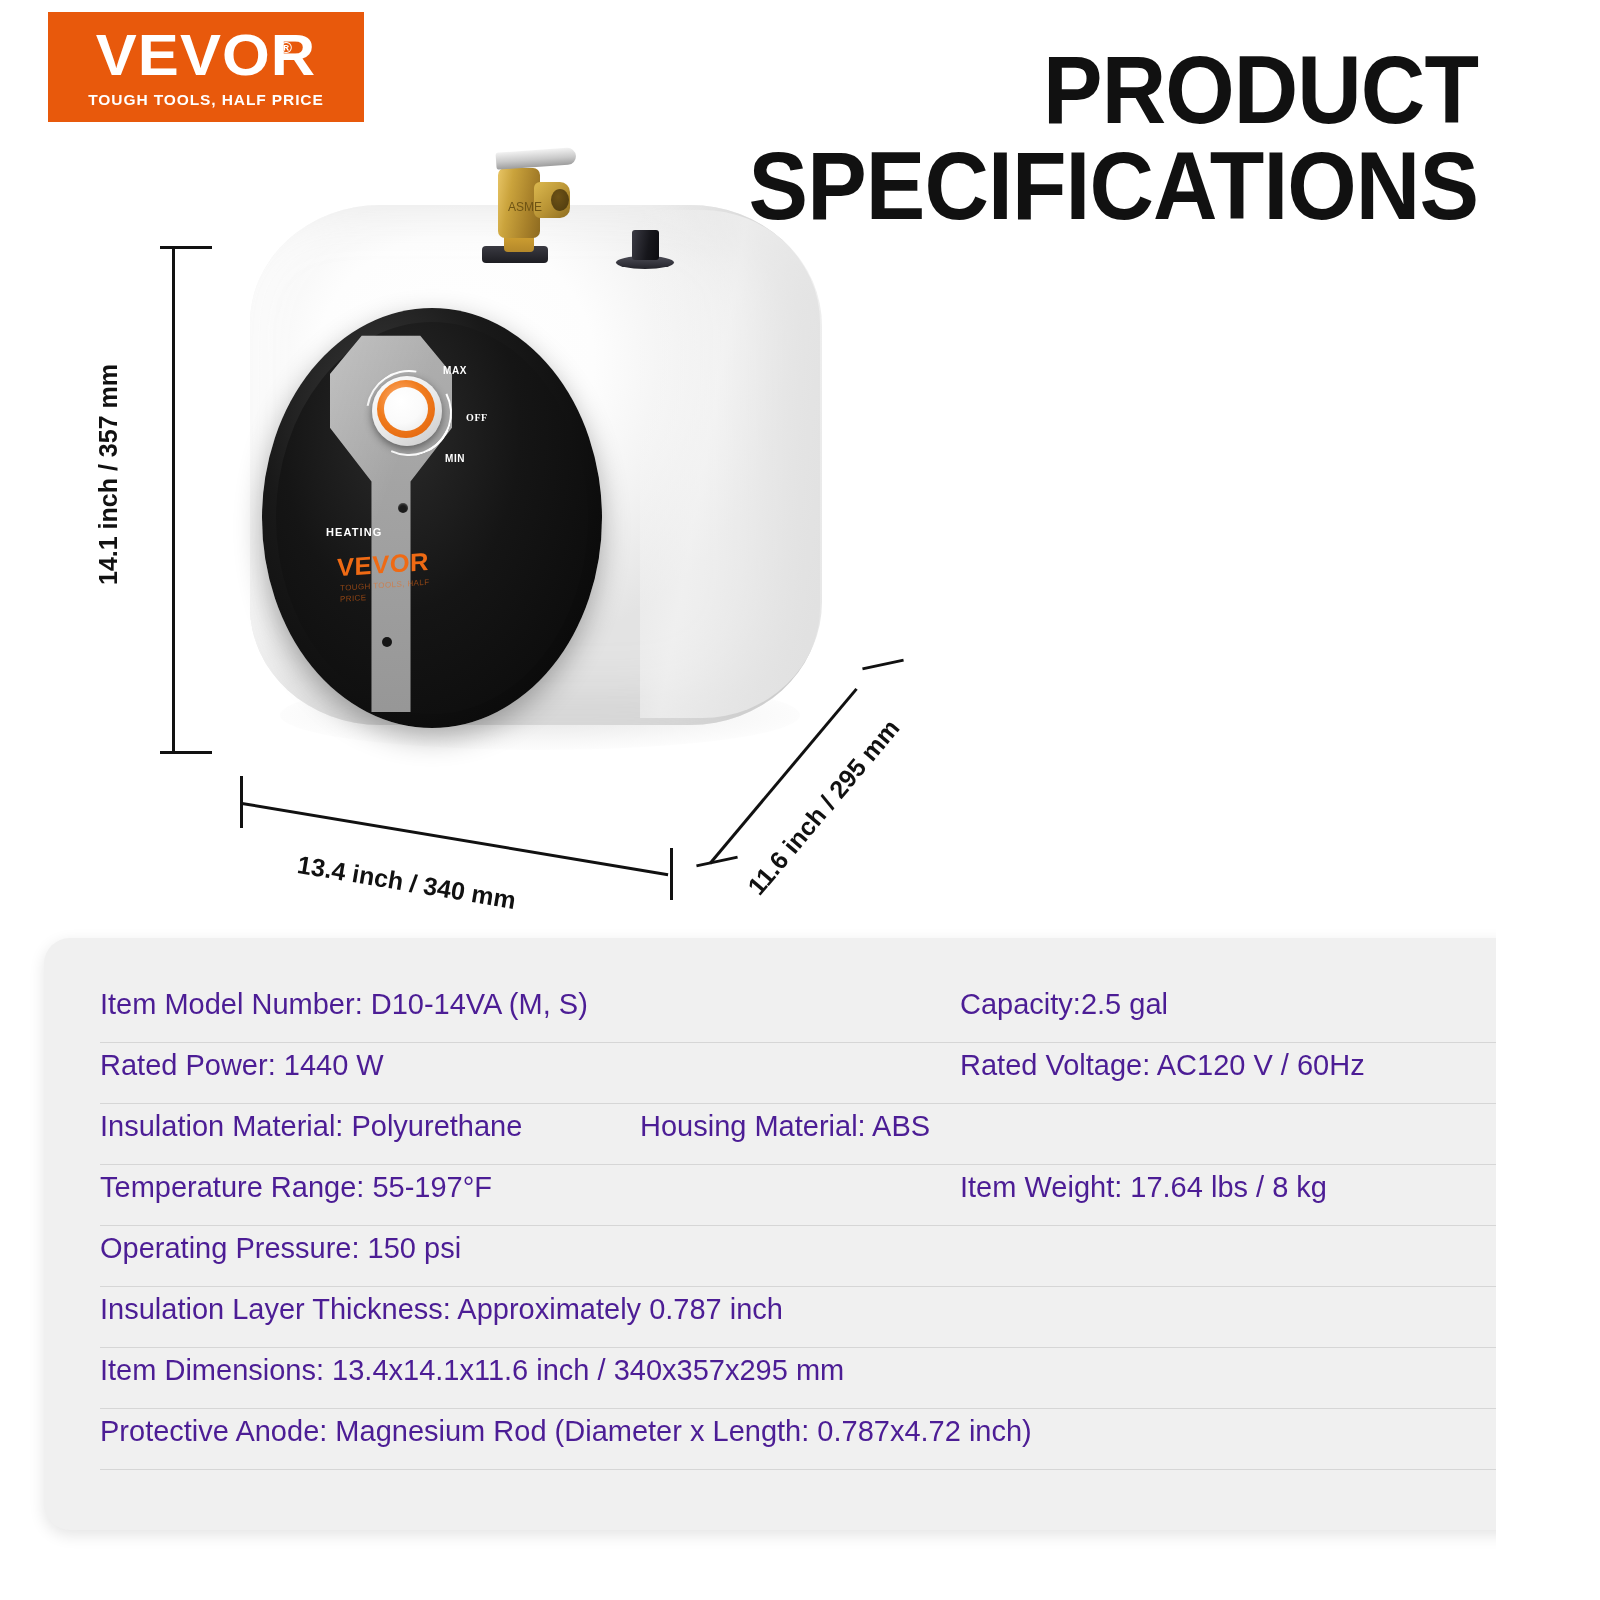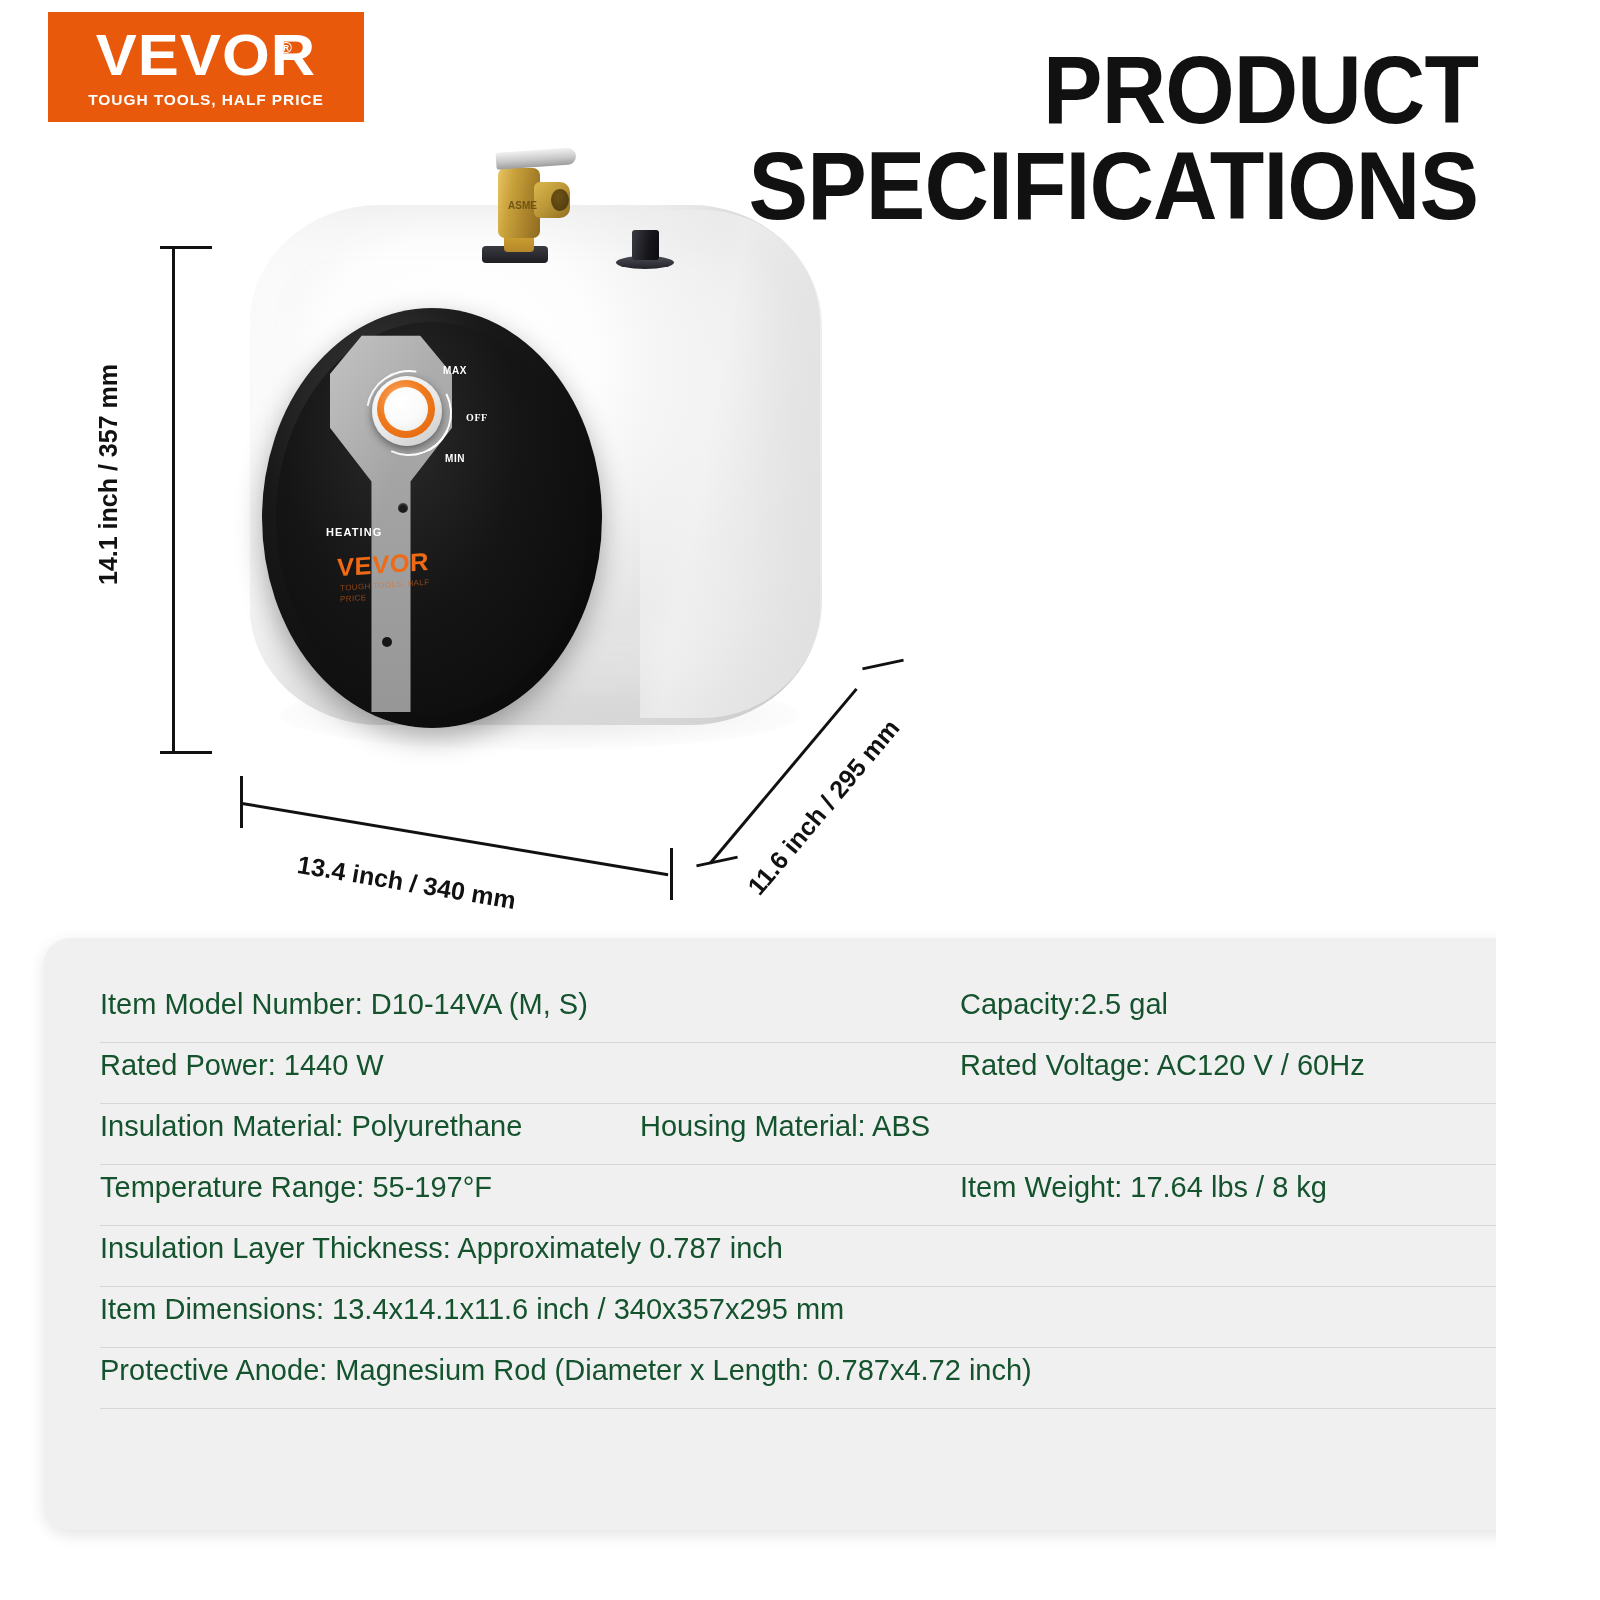--- a/index.html
+++ b/index.html
@@ -286,22 +286,22 @@
     left: 496px; top: 90px;
     width: 80px; height: 17px;
     border-radius: 3px 9px 9px 3px;
     background: linear-gradient(180deg, #f2f2f2 0%, #c9c9c9 55%, #9d9d9d 100%);
     transform: rotate(-4deg);
   }
   #valve-mark {
     position: absolute;
     left: 508px; top: 140px;
     color: #6f5414;
-    font-size: 10px;
-    font-weight: bold;
+    font-size: 12px;
+    font-weight: normal;
     font-family: "Liberation Sans", sans-serif;
   }
 
   
   #top-port-base {
     position: absolute;
     left: 616px; top: 196px;
     width: 58px; height: 13px;
     border-radius: 50%;
     background: linear-gradient(180deg, #4c4c56 0%, #23232a 100%);
@@ -397,21 +397,21 @@
   }
   .spec-row {
     position: relative;
     display: flex;
     align-items: flex-start;
     height: 60px;
     border-bottom: 1.6px solid #d6d6d6;
   }
   .spec-cell {
     font-size: 29px;
-    color: #14532d;
+    color: #4c1d95;
     line-height: 44px;
     white-space: nowrap;
     font-family: "Liberation Sans", sans-serif;
   }
   .spec-cell-left { width: 860px; }
   .spec-cell-right { flex: 1; }
 </style>
 </head>
 <body>
 
@@ -500,20 +500,24 @@
     <div class="spec-row">
       <div class="spec-cell spec-cell-right">Insulation Material: Polyurethane</div>
       <div class="spec-cell spec-cell-left">Housing Material: ABS</div>
     </div>
 
     <div class="spec-row">
       <div class="spec-cell spec-cell-left">Temperature Range: 55-197°F</div>
       <div class="spec-cell spec-cell-right">Item Weight: 17.64 lbs / 8 kg</div>
     </div>
 
+    <div class="spec-row">
+      <div class="spec-cell spec-cell-left">Operating Pressure: 150 psi</div>
+      <div class="spec-cell spec-cell-right"></div>
+    </div>
 
     <div class="spec-row">
       <div class="spec-cell spec-cell-left">Insulation Layer Thickness: Approximately 0.787 inch</div>
       <div class="spec-cell spec-cell-right"></div>
     </div>
 
     <div class="spec-row">
       <div class="spec-cell spec-cell-left">Item Dimensions: 13.4x14.1x11.6 inch / 340x357x295 mm</div>
       <div class="spec-cell spec-cell-right"></div>
     </div>

